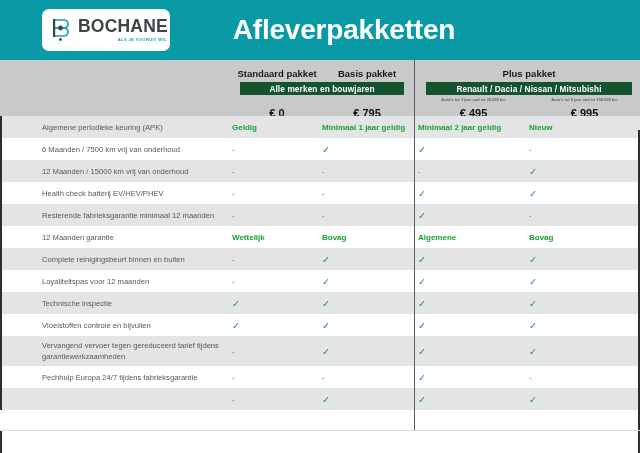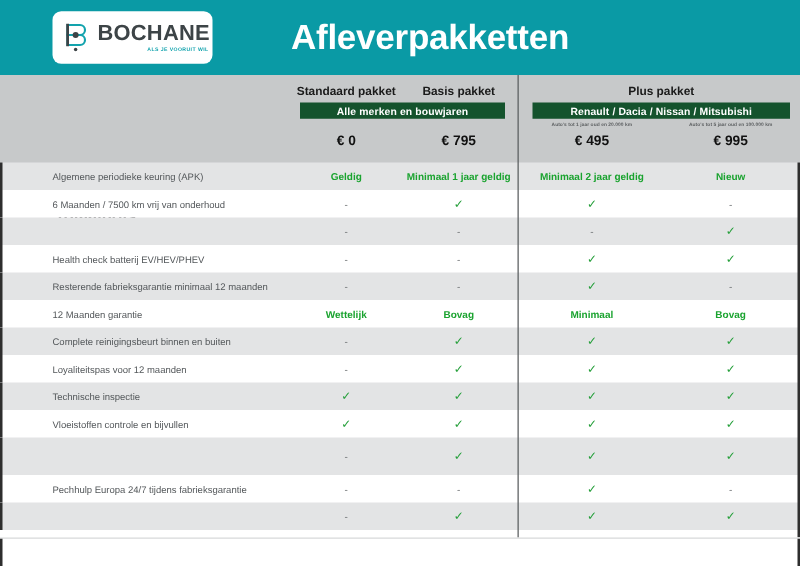--- a/index.html
+++ b/index.html
@@ -167,21 +167,21 @@
     position: absolute;
     left: 44px; top: 105px;
     font-size: 13px;
     font-weight: bold;
     color: #111111;
   }
 
   
   .table {
     position: absolute;
-    left: 0; top: 130px;
+    left: 0; top: 116px;
     width: 640px;
   }
 
   .row {
     position: relative;
     width: 640px;
     height: 22px;
     display: flex;
     align-items: center;
     background: #ffffff;
@@ -200,21 +200,20 @@
     position: absolute;
     left: 42px;
     width: 192px;
     font-size: 7.6px;
     color: #54585b;
     line-height: 1.45;
   }
 
   .cell {
     position: absolute;
-    text-align: center;
     font-size: 7.6px;
     color: #54585b;
   }
   .cell.c0 { left: 232px; width: 90px; }
   .cell.c1 { left: 322px; width: 90px; }
   .cell.c2 { left: 418px; width: 111px; }
   .cell.c3 { left: 529px; width: 111px; }
 
   .cell .mark-yes {
     color: #27a03c;
@@ -336,20 +335,21 @@
       <div class="row">
         <div class="bar-left"></div>
         <div class="row-label">6 Maanden / 7500 km vrij van onderhoud</div>
         <div class="cell c0"><span class="mark-no">-</span></div>
         <div class="cell c1"><span class="mark-yes">✓</span></div>
         <div class="cell c2"><span class="mark-yes">✓</span></div>
         <div class="cell c3"><span class="mark-no">-</span></div>
       </div>
       <div class="row alt">
         <div class="bar-left"></div>
+        <div class="row-label">12 Maanden / 15000 km vrij van onderhoud</div>
         <div class="cell c0"><span class="mark-no">-</span></div>
         <div class="cell c1"><span class="mark-no">-</span></div>
         <div class="cell c2"><span class="mark-no">-</span></div>
         <div class="cell c3"><span class="mark-yes">✓</span></div>
       </div>
       <div class="row">
         <div class="bar-left"></div>
         <div class="row-label">Health check batterij EV/HEV/PHEV</div>
         <div class="cell c0"><span class="mark-no">-</span></div>
         <div class="cell c1"><span class="mark-no">-</span></div>
@@ -362,21 +362,21 @@
         <div class="cell c0"><span class="mark-no">-</span></div>
         <div class="cell c1"><span class="mark-no">-</span></div>
         <div class="cell c2"><span class="mark-yes">✓</span></div>
         <div class="cell c3"><span class="mark-no">-</span></div>
       </div>
       <div class="row">
         <div class="bar-left"></div>
         <div class="row-label">12 Maanden  garantie</div>
         <div class="cell c0"><span class="mark-text">Wettelijk</span></div>
         <div class="cell c1"><span class="mark-text">Bovag</span></div>
-        <div class="cell c2"><span class="mark-text">Minimaal</span></div>
+        <div class="cell c2"><span class="mark-text">Algemene</span></div>
         <div class="cell c3"><span class="mark-text">Bovag</span></div>
       </div>
       <div class="row alt">
         <div class="bar-left"></div>
         <div class="row-label">Complete reinigingsbeurt binnen en buiten</div>
         <div class="cell c0"><span class="mark-no">-</span></div>
         <div class="cell c1"><span class="mark-yes">✓</span></div>
         <div class="cell c2"><span class="mark-yes">✓</span></div>
         <div class="cell c3"><span class="mark-yes">✓</span></div>
       </div>
@@ -399,20 +399,21 @@
       <div class="row">
         <div class="bar-left"></div>
         <div class="row-label">Vloeistoffen controle en bijvullen</div>
         <div class="cell c0"><span class="mark-yes">✓</span></div>
         <div class="cell c1"><span class="mark-yes">✓</span></div>
         <div class="cell c2"><span class="mark-yes">✓</span></div>
         <div class="cell c3"><span class="mark-yes">✓</span></div>
       </div>
       <div class="row alt tall">
         <div class="bar-left"></div>
+        <div class="row-label">Vervangend vervoer tegen gereduceerd tarief tijdens garantiewerkzaamheden</div>
         <div class="cell c0"><span class="mark-no">-</span></div>
         <div class="cell c1"><span class="mark-yes">✓</span></div>
         <div class="cell c2"><span class="mark-yes">✓</span></div>
         <div class="cell c3"><span class="mark-yes">✓</span></div>
       </div>
       <div class="row">
         <div class="bar-left"></div>
         <div class="row-label">Pechhulp Europa 24/7 tijdens fabrieksgarantie</div>
         <div class="cell c0"><span class="mark-no">-</span></div>
         <div class="cell c1"><span class="mark-no">-</span></div>

